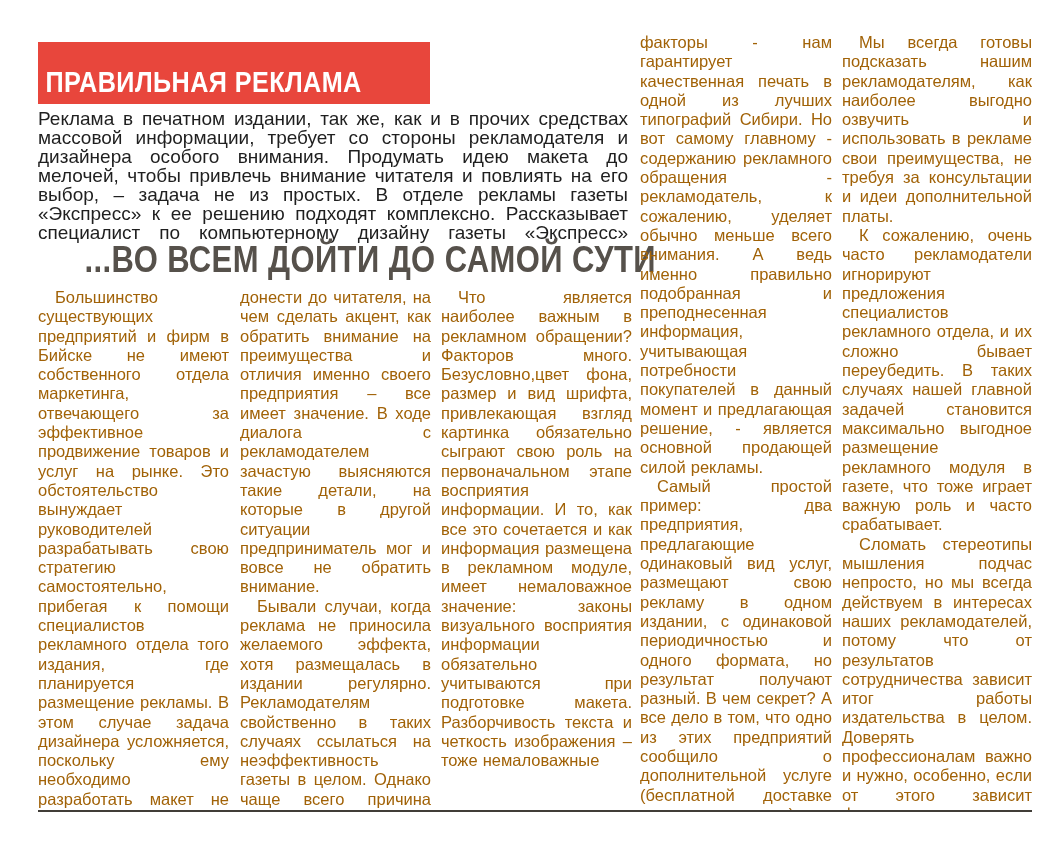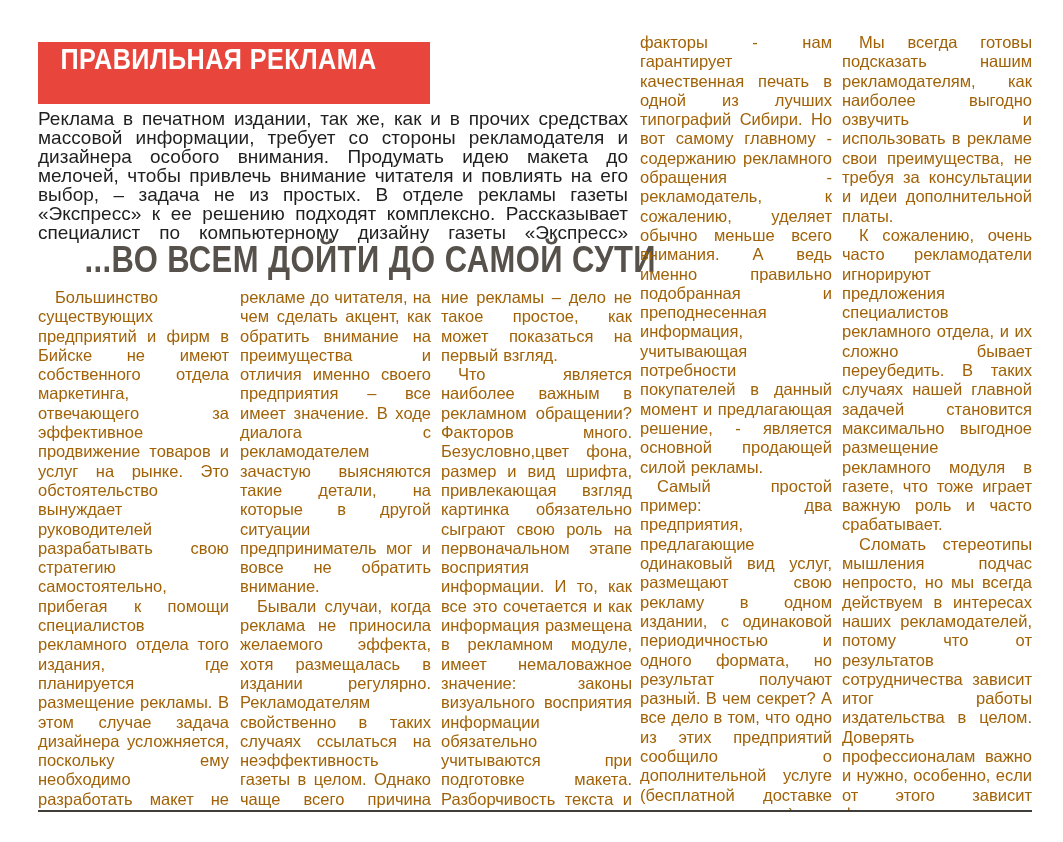--- a/index.html
+++ b/index.html
@@ -13,22 +13,21 @@
     color: #3a3a3a;
     overflow: hidden;
   }
   
   .banner {
     position: absolute;
     left: 38px; top: 42px;
     width: 392px; height: 62px;
     background: #e8463c;
     display: flex;
-    align-items: flex-start;
-    padding-left: 15px;
+    align-items: flex-end;
   }
   .banner-title {
     display: inline-block;
     color: #ffffff;
     font-size: 30px;
     font-weight: bold;
     letter-spacing: 0.5px;
     transform: scaleX(0.84);
     transform-origin: left bottom;
     padding: 0 0 5px 9px;
@@ -103,26 +102,25 @@
 
   <div class="headline-wrap">
     <span class="headline" style="color: rgb(86, 81, 75);">...ВО ВСЕМ ДОЙТИ ДО САМОЙ СУТИ</span>
   </div>
 
   <div class="bodycol col-left col-l1">
     <p class="p-indent">Большинство существующих предприятий и фирм в Бийске не имеют собственного отдела маркетинга, отвечающего за эффективное продвижение товаров и услуг на рынке. Это обстоятельство вынуждает руководителей разрабатывать свою стратегию самостоятельно, прибегая к помощи специалистов рекламного отдела того издания, где планируется размещение рекламы. В этом случае задача дизайнера усложняется, поскольку ему необходимо разработать макет не только с художественно-эстетической точки зрения, но и с учетом поставленных рекламодателем целей. Какую информацию необходимо</p>
   </div>
 
   <div class="bodycol col-left col-l2">
-    <p class="p-cont">рекламе до читателя, на чем сделать акцент, как обратить внимание на преимущества и отличия именно своего предприятия – все имеет значение. В ходе диалога с рекламодателем зачастую выясняются такие детали, на которые в другой ситуации предприниматель мог и вовсе не обратить внимание.</p>
+    <p class="p-cont">донести до читателя, на чем сделать акцент, как обратить внимание на преимущества и отличия именно своего предприятия – все имеет значение. В ходе диалога с рекламодателем зачастую выясняются такие детали, на которые в другой ситуации предприниматель мог и вовсе не обратить внимание.</p>
     <p class="p-indent">Бывали случаи, когда реклама не приносила желаемого эффекта, хотя размещалась в издании регулярно. Рекламодателям свойственно в таких случаях ссылаться на неэффективность газеты в целом. Однако чаще всего причина кроется в другом. Профессиональных рекламистов в городе очень мало, а созда-</p>
   </div>
 
   <div class="bodycol col-left col-l3">
-    <p class="p-cont">ние рекламы – дело не такое простое, как может показаться на первый взгляд.</p>
     <p class="p-indent">Что является наиболее важным в рекламном обращении? Факторов много. Безусловно,цвет фона, размер и вид шрифта, привлекающая взгляд картинка обязательно сыграют свою роль на первоначальном этапе восприятия информации. И то, как все это сочетается и как информация размещена в рекламном модуле, имеет немаловажное значение: законы визуального восприятия информации обязательно учитываются при подготовке макета. Разборчивость текста и четкость изображения – тоже немаловажные</p>
   </div>
 
   <div class="bodycol col-right col-r1">
     <p class="p-cont">факторы - нам гарантирует качественная печать в одной из лучших типографий Сибири. Но вот самому главному - содержанию рекламного обращения - рекламодатель, к сожалению, уделяет обычно меньше всего внимания. А ведь именно правильно подобранная и преподнесенная информация, учитывающая потребности покупателей в данный момент и предлагающая решение, - является основной продающей силой рекламы.</p>
     <p class="p-indent">Самый простой пример: два предприятия, предлагающие одинаковый вид услуг, размещают свою рекламу в одном издании, с одинаковой периодичностью и одного формата, но результат получают разный. В чем секрет? А все дело в том, что одно из этих предприятий сообщило о дополнительной услуге (бесплатной доставке товара на дом), и привлекло, благодаря этому, дополнительное количество клиентов). Вроде бы простой ход, но действующий наверняка.</p>
   </div>
 
   <div class="bodycol col-right col-r2">
     <p class="p-indent">Мы всегда готовы подсказать нашим рекламодателям, как наиболее выгодно озвучить и использовать в рекламе свои преимущества, не требуя за консультации и идеи дополнительной платы.</p>

